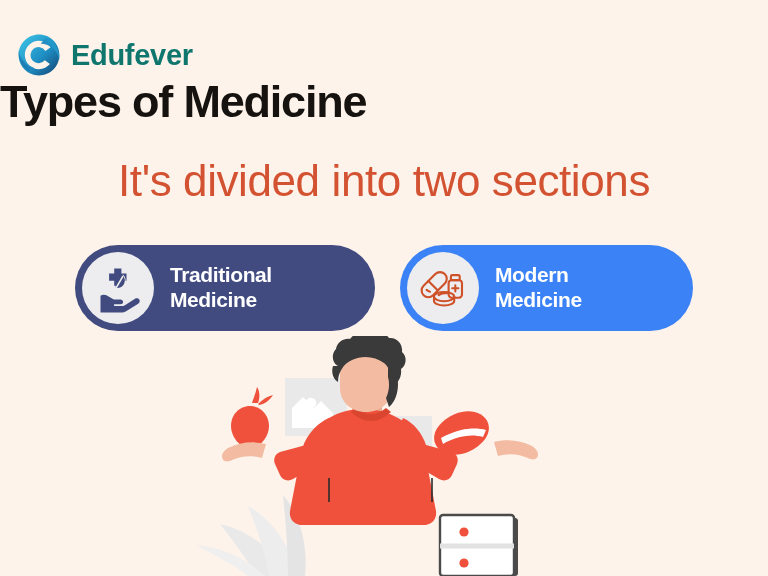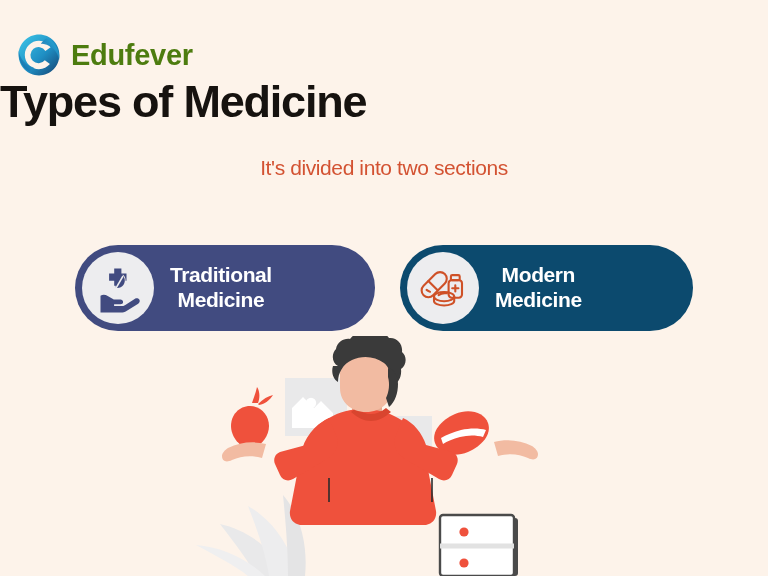--- a/index.html
+++ b/index.html
@@ -33,21 +33,21 @@
   #brand-mark {
     width: 46px;
     height: 46px;
     flex: 0 0 46px;
     display: block;
   }
   #brand-word {
     font-size: 29px;
     font-weight: 700;
     letter-spacing: -0.3px;
-    color: #4d7c0f;
+    color: #0f766e;
     line-height: 1;
     white-space: nowrap;
   }
 
   
   #title {
     position: absolute;
     left: 0;
     top: 76px;
     width: 768px;
@@ -56,48 +56,47 @@
     letter-spacing: -1.2px;
     color: #16120F;
     line-height: 1.15;
   }
   #subtitle {
     position: absolute;
     left: 0;
     top: 155px;
     width: 768px;
     text-align: center;
-    font-size: 21px;
+    font-size: 44px;
     font-weight: 400;
     letter-spacing: -0.4px;
     color: #D35232;
     line-height: 1.2;
   }
 
   
   .pill {
     position: absolute;
     top: 245px;
     height: 86px;
     border-radius: 43px;
     display: flex;
     align-items: center;
     box-sizing: border-box;
     padding-left: 7px;
-    text-align: center;
   }
   #pill-traditional {
     left: 75px;
     width: 300px;
     background: #414B80;
   }
   #pill-modern {
     left: 400px;
     width: 293px;
-    background: #0c4a6e;
+    background: #3b82f6;
   }
   .pill-badge {
     width: 72px;
     height: 72px;
     flex: 0 0 72px;
     border-radius: 50%;
     background: #EDEDEF;
     display: flex;
     align-items: center;
     justify-content: center;

